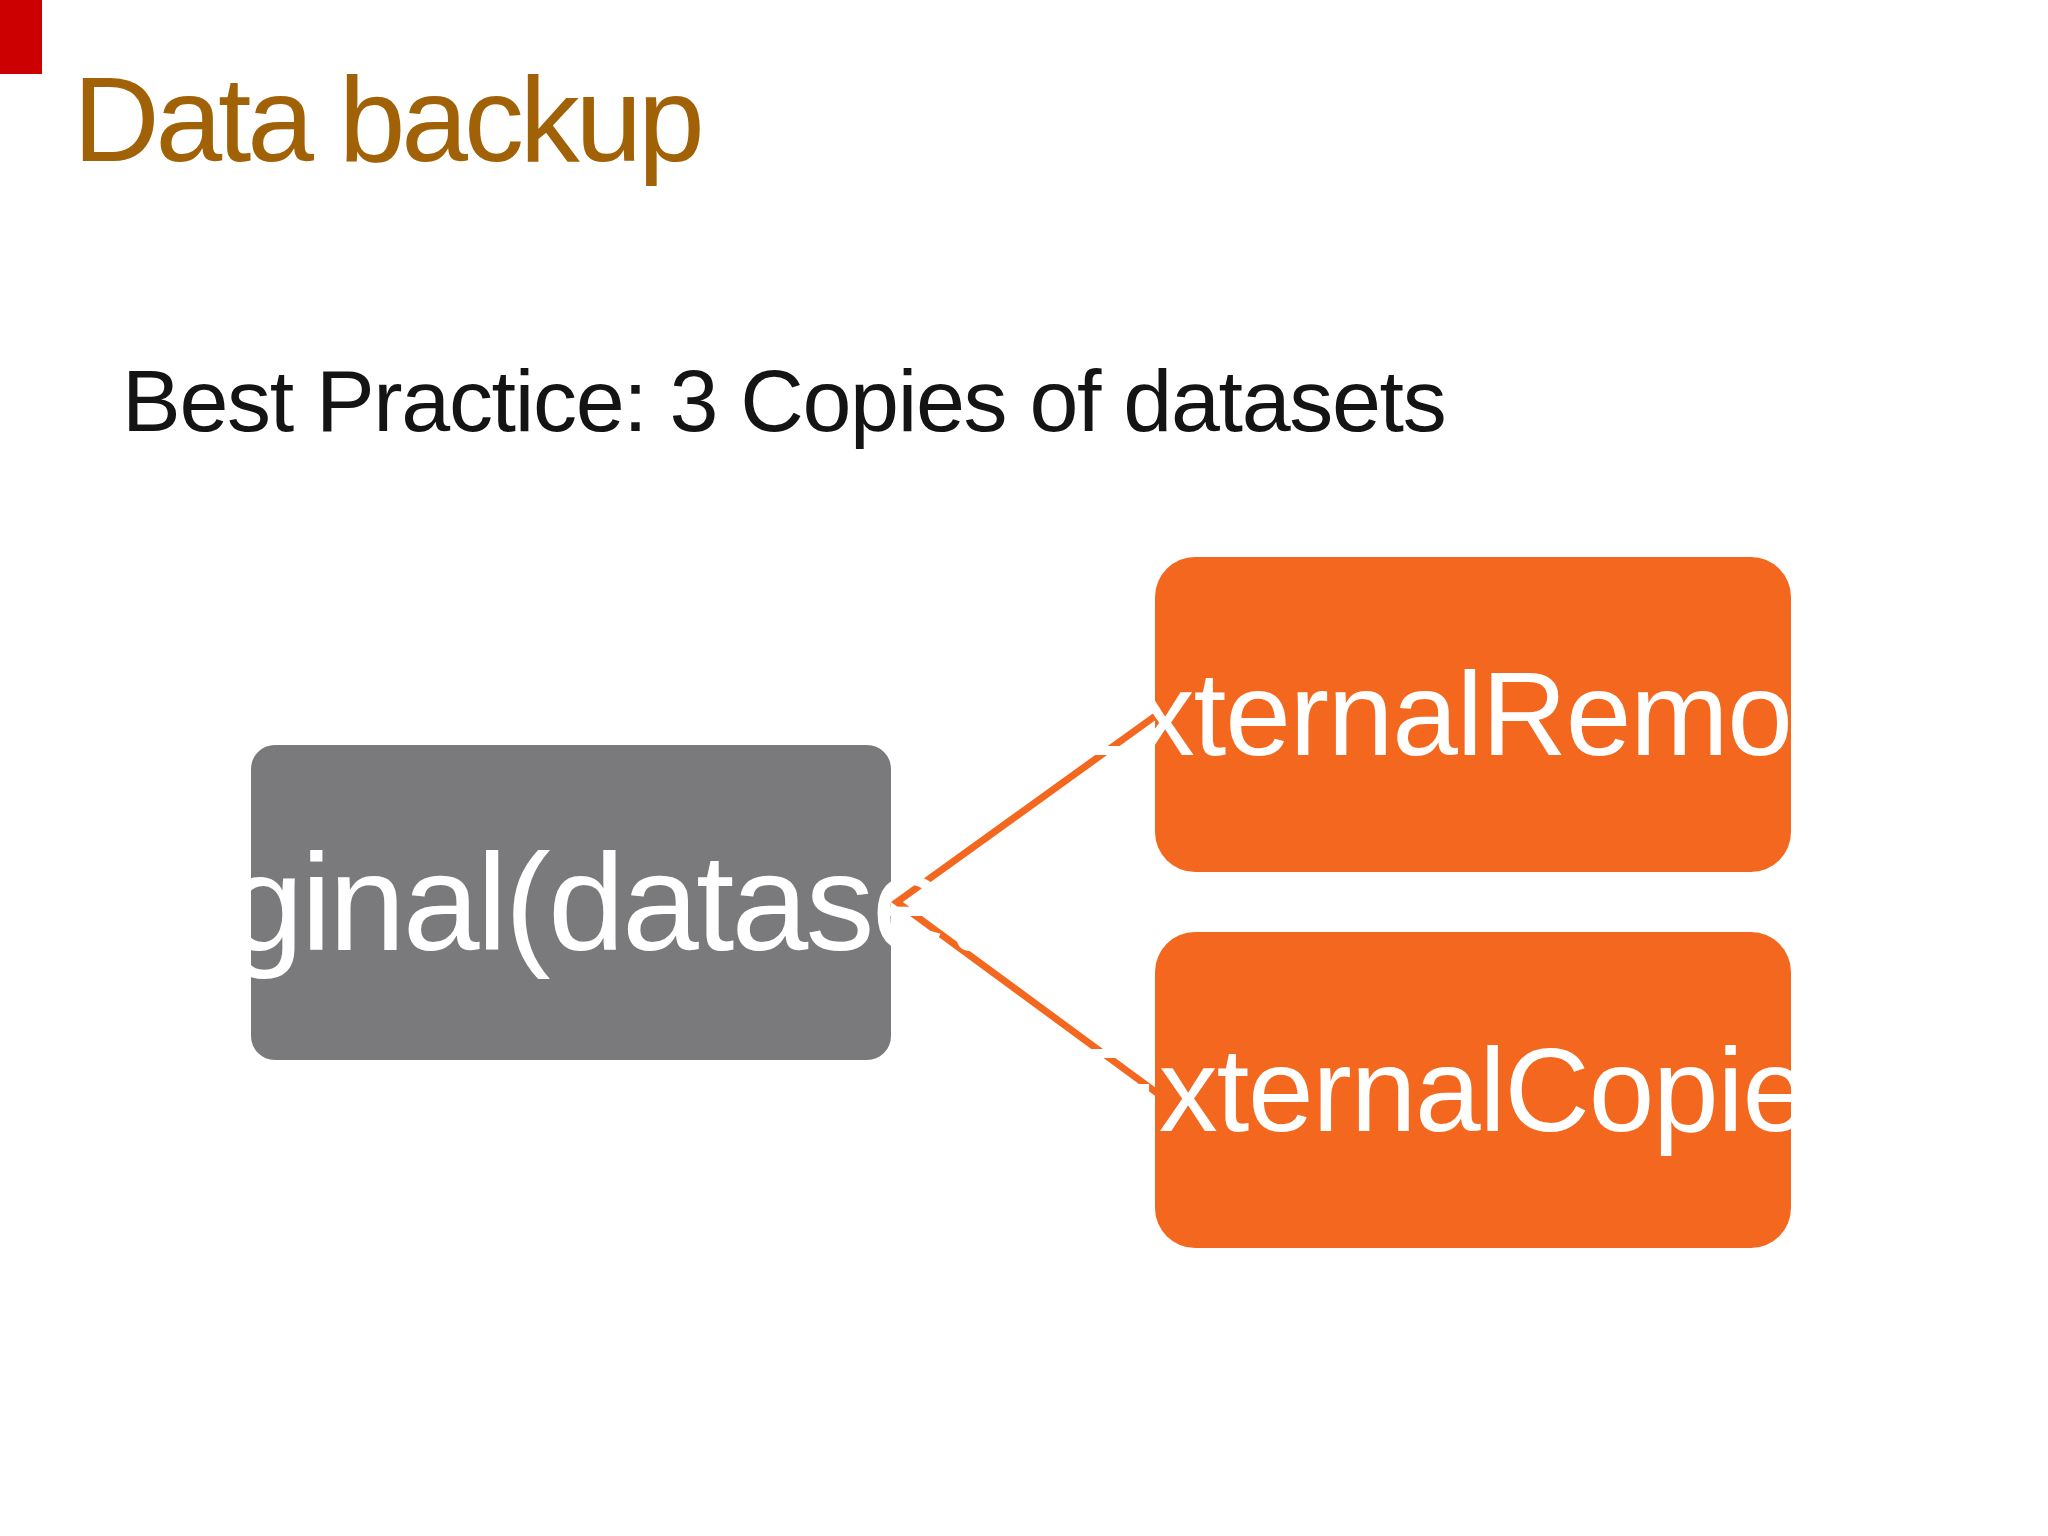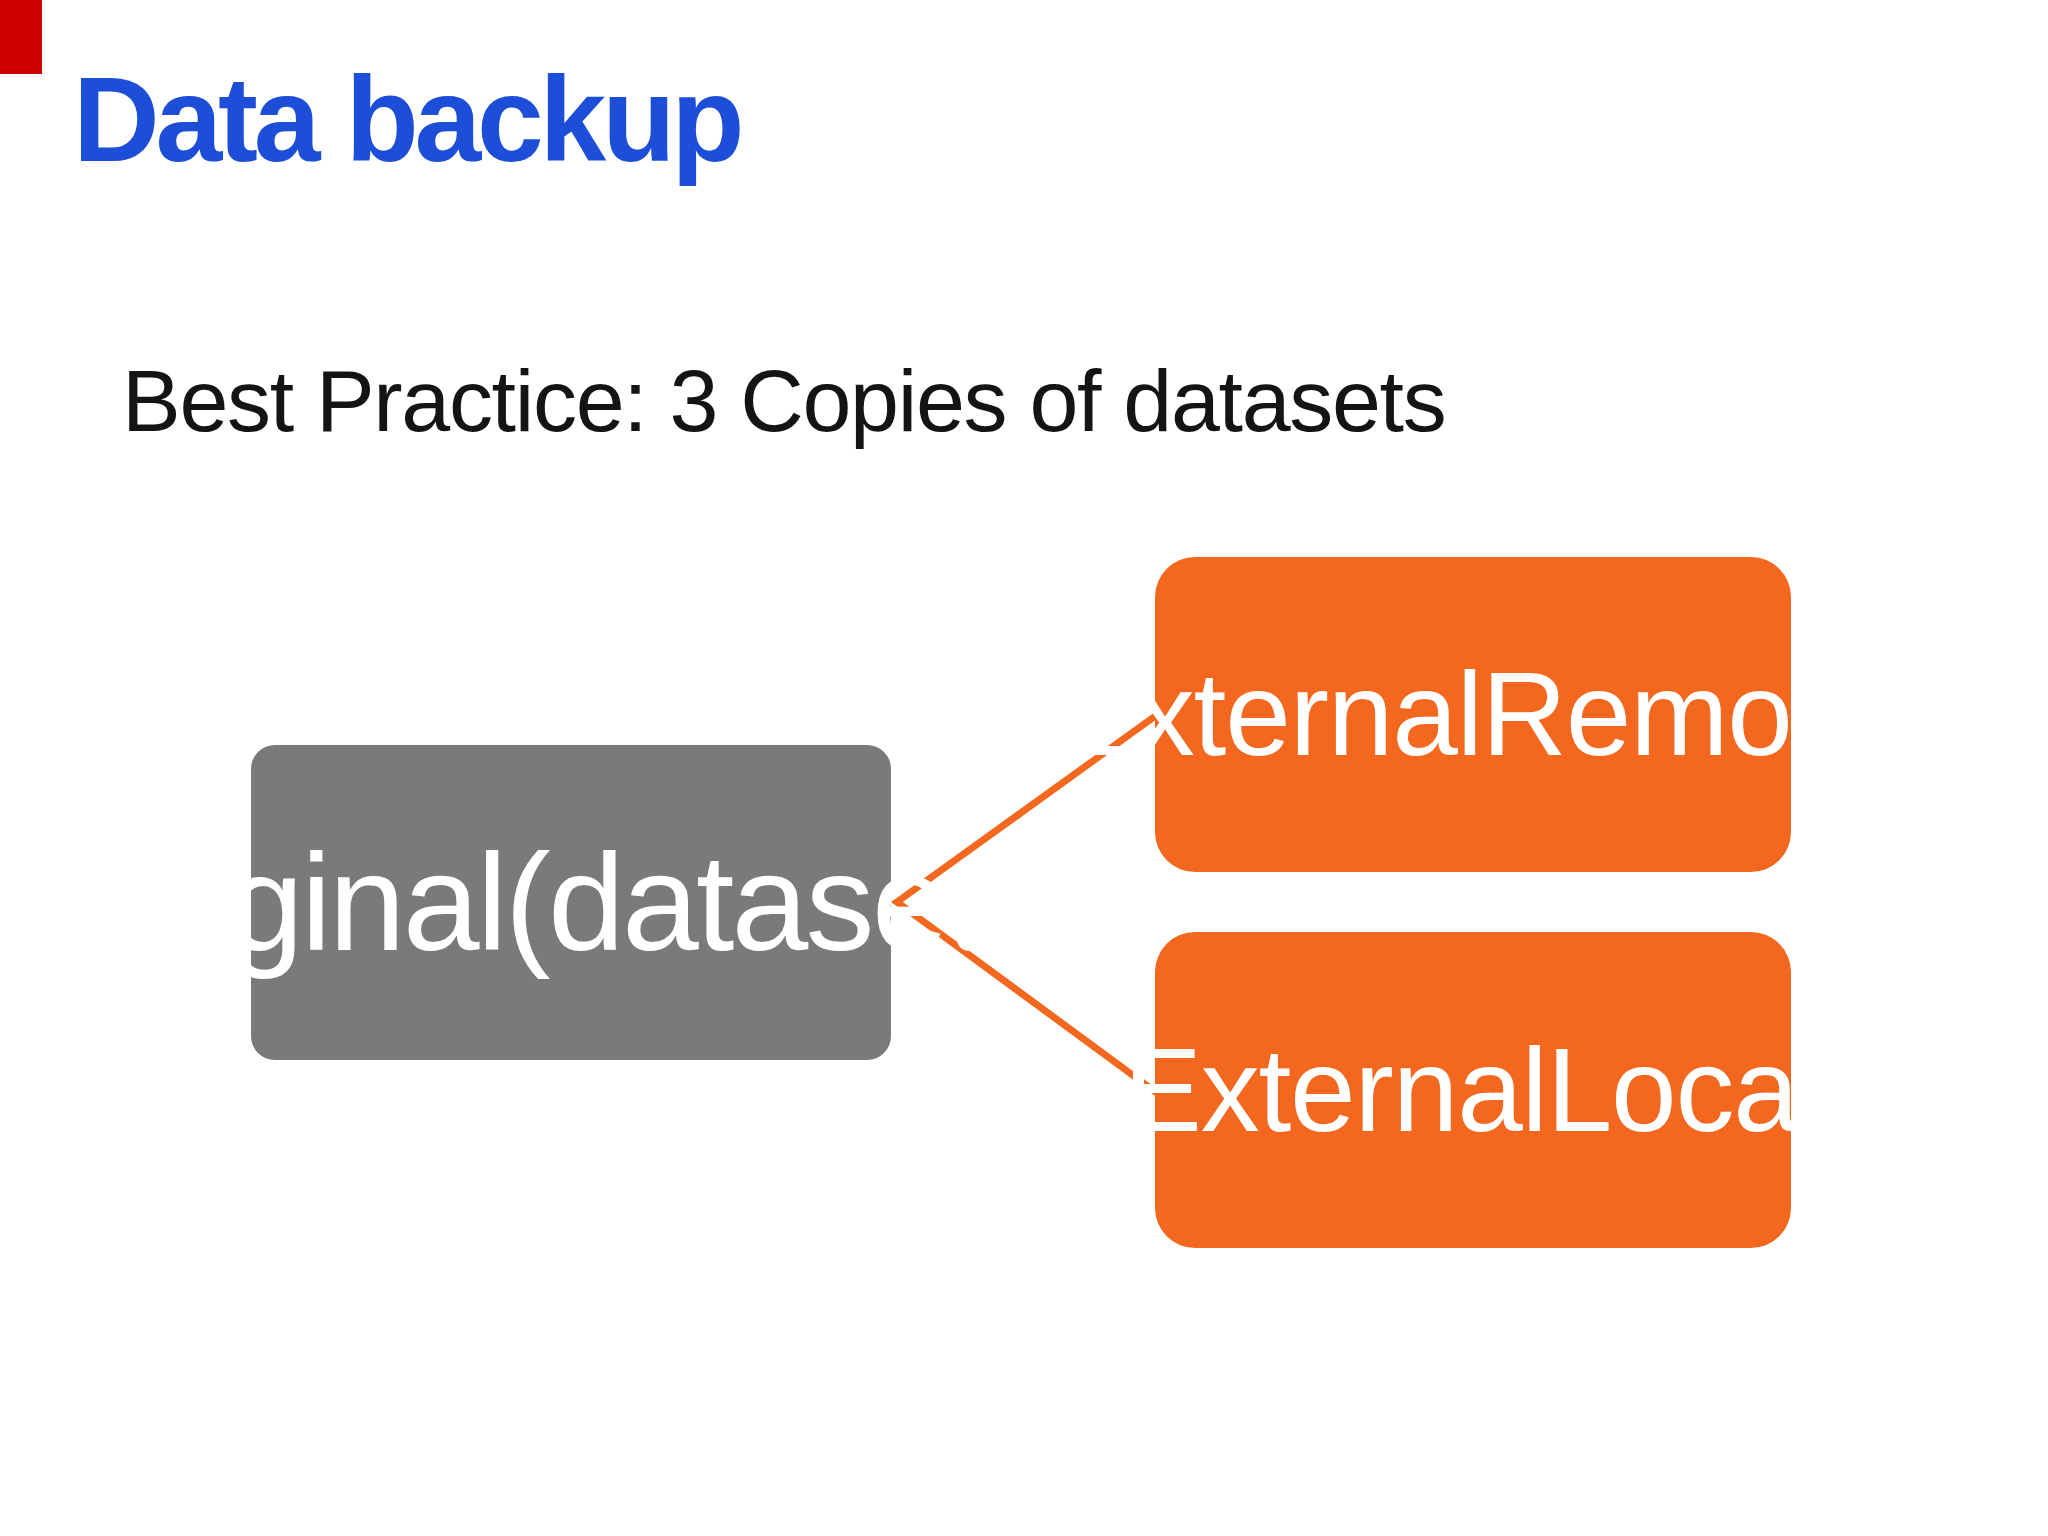--- a/index.html
+++ b/index.html
@@ -26,23 +26,23 @@
     background: #cc0000;
   }
 
   .title {
     position: absolute;
     left: 73px;
     top: 44px;
     margin: 0;
     font-size: 120px;
     line-height: 1.25;
-    font-weight: 700;
+    font-weight: 400;
     letter-spacing: -0.035em;
-    color: #1d4ed8;
+    color: #a16207;
     white-space: nowrap;
   }
 
   .subtitle {
     position: absolute;
     left: 118px;
     top: 340px;
     margin: 4px;
     font-size: 88px;
     line-height: 1.3;
@@ -125,16 +125,16 @@
     <span>(datasets)</span>
   </div>
 
   <div class="node node-orange node-external-local">
     <span>External</span>
     <span>Remote</span>
   </div>
 
   <div class="node node-orange node-external-remote">
     <span>External</span>
-    <span>Local</span>
+    <span>Copies</span>
   </div>
 
 </div>
 
 </body></html>

